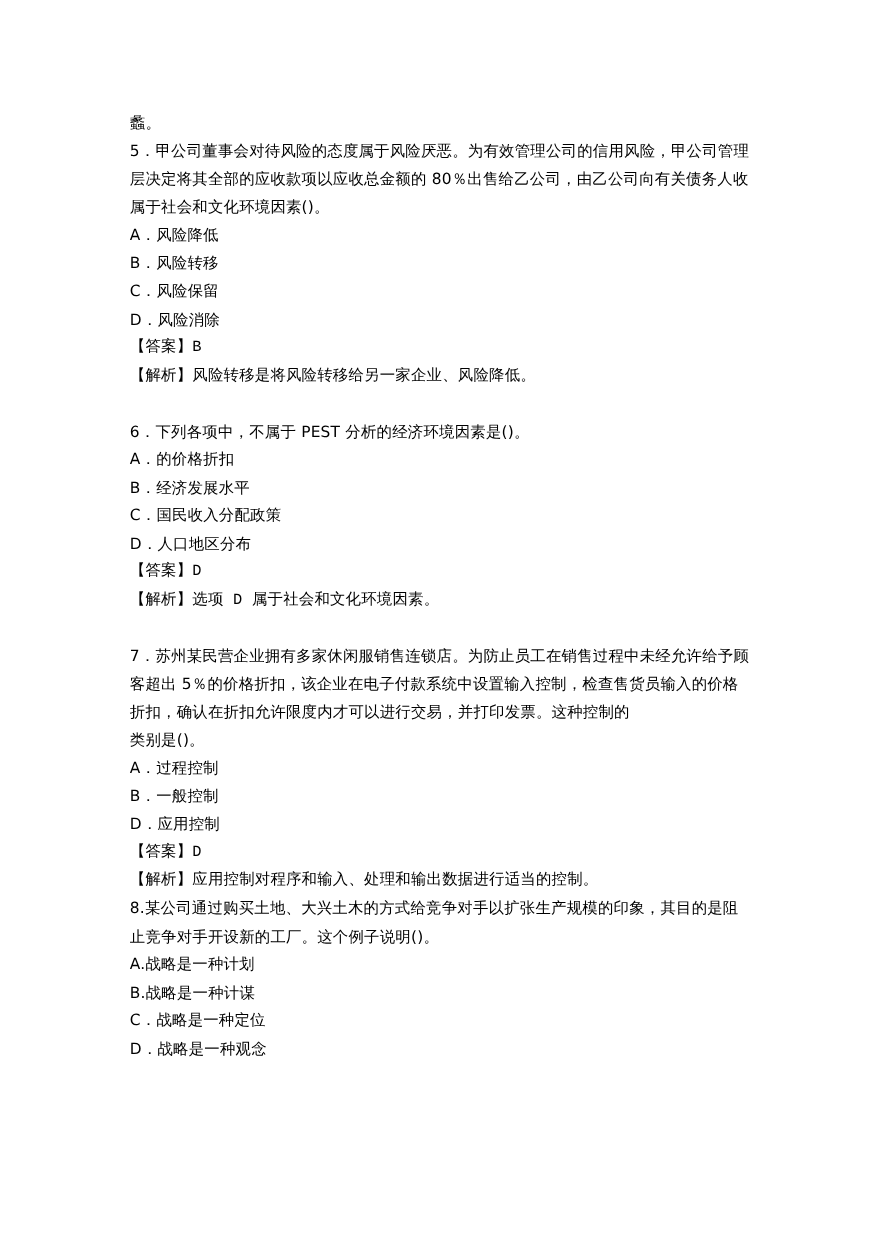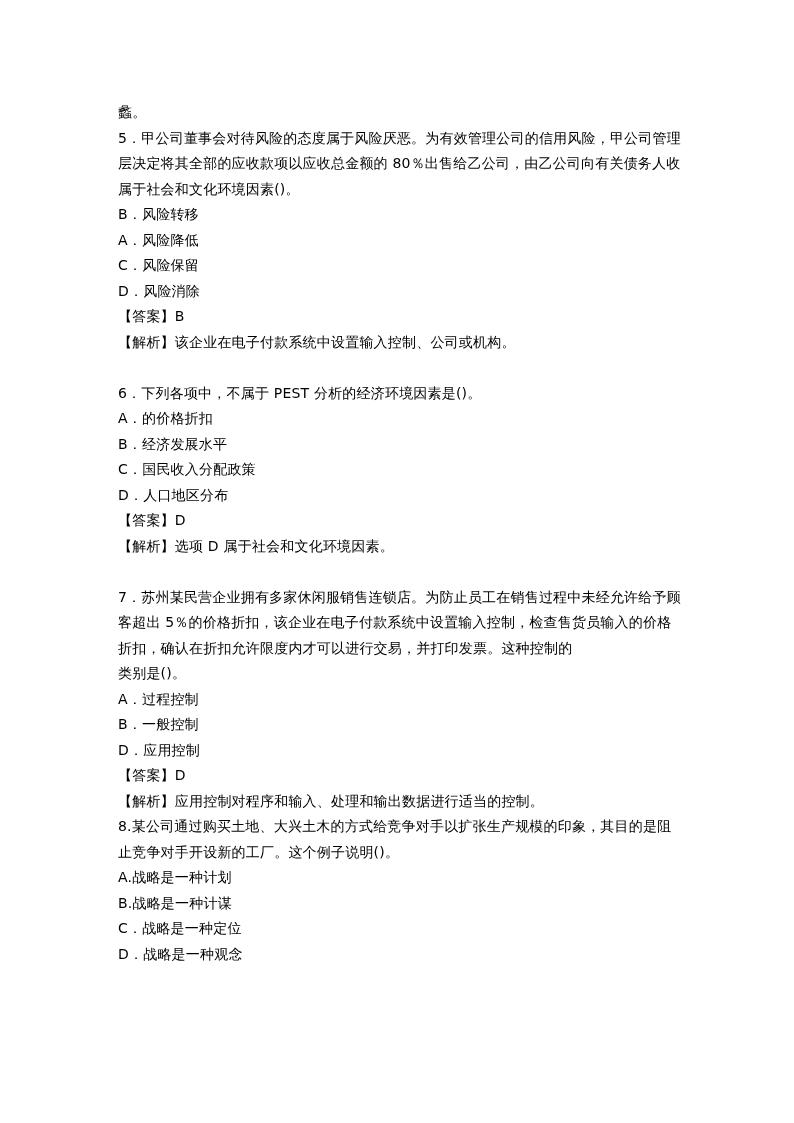--- a/index.html
+++ b/index.html
@@ -1,38 +1,38 @@
 <!DOCTYPE html>
 <html><head>
 <meta charset="utf-8">
 <style>
   html, body { margin: 0; padding: 0; background: #ffffff; }
   body { width: 794px; height: 1123px; position: relative; overflow: hidden;
          font-family: "DejaVu Sans", "Liberation Sans", sans-serif; color: #000; }
   .page { position: absolute; left: 118px; top: 100px; width: 570px; }
   .line { font-size: 14px; line-height: 25.5px; height: 25.5px; white-space: nowrap; letter-spacing: 0.2px; }
   .gap { height: 25.5px; }
-  .ans { padding-left: 0px; }
+  .ans { padding-left: 0px; font-family: Liberation Mono, monospace; }
 </style>
 </head>
 <body>
 
 <div class="page">
   <div class="line">蠡。</div>
 
   <div>
     <div class="line">5．甲公司董事会对待风险的态度属于风险厌恶。为有效管理公司的信用风险，甲公司管理</div>
     <div class="line">层决定将其全部的应收款项以应收总金额的 80％出售给乙公司，由乙公司向有关债务人收</div>
     <div class="line">属于社会和文化环境因素()。</div>
+    <div class="line">A．风险降低</div>
     <div class="line">B．风险转移</div>
-    <div class="line">A．风险降低</div>
     <div class="line">C．风险保留</div>
     <div class="line">D．风险消除</div>
     <div class="line ans">【答案】B</div>
-    <div class="line ans">【解析】该企业在电子付款系统中设置输入控制、公司或机构。</div>
+    <div class="line ans">【解析】风险转移是将风险转移给另一家企业、风险降低。</div>
   </div>
   <div class="gap"></div>
 
   <div>
     <div class="line">6．下列各项中，不属于 PEST 分析的经济环境因素是()。</div>
     <div class="line">A．的价格折扣</div>
     <div class="line">B．经济发展水平</div>
     <div class="line">C．国民收入分配政策</div>
     <div class="line">D．人口地区分布</div>
     <div class="line ans">【答案】D</div>

